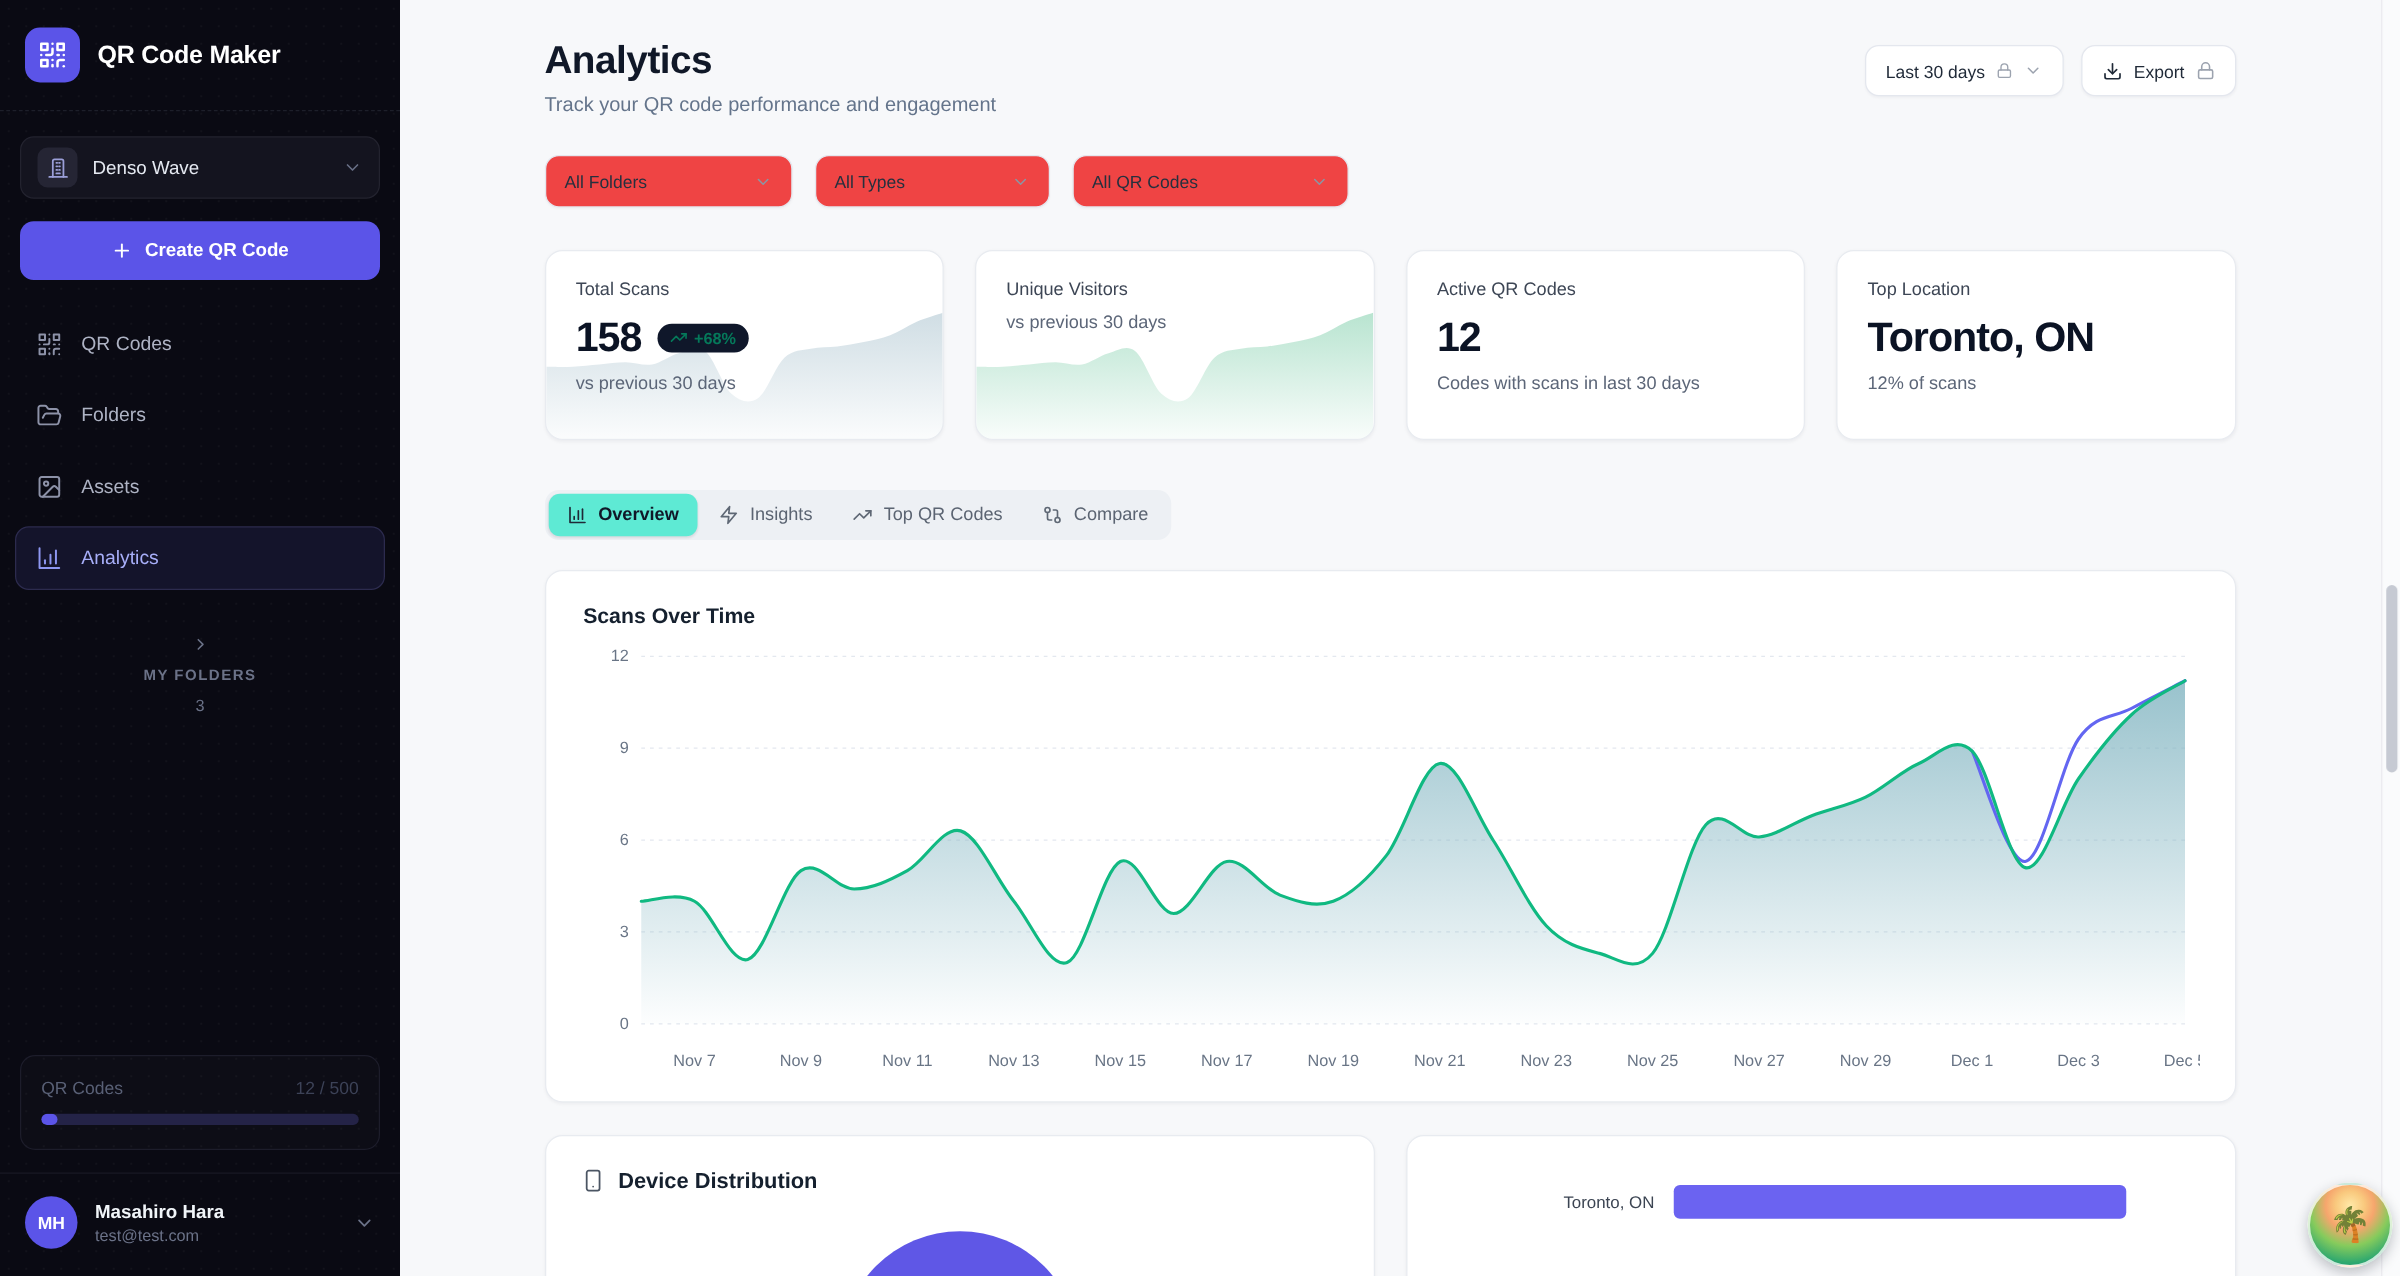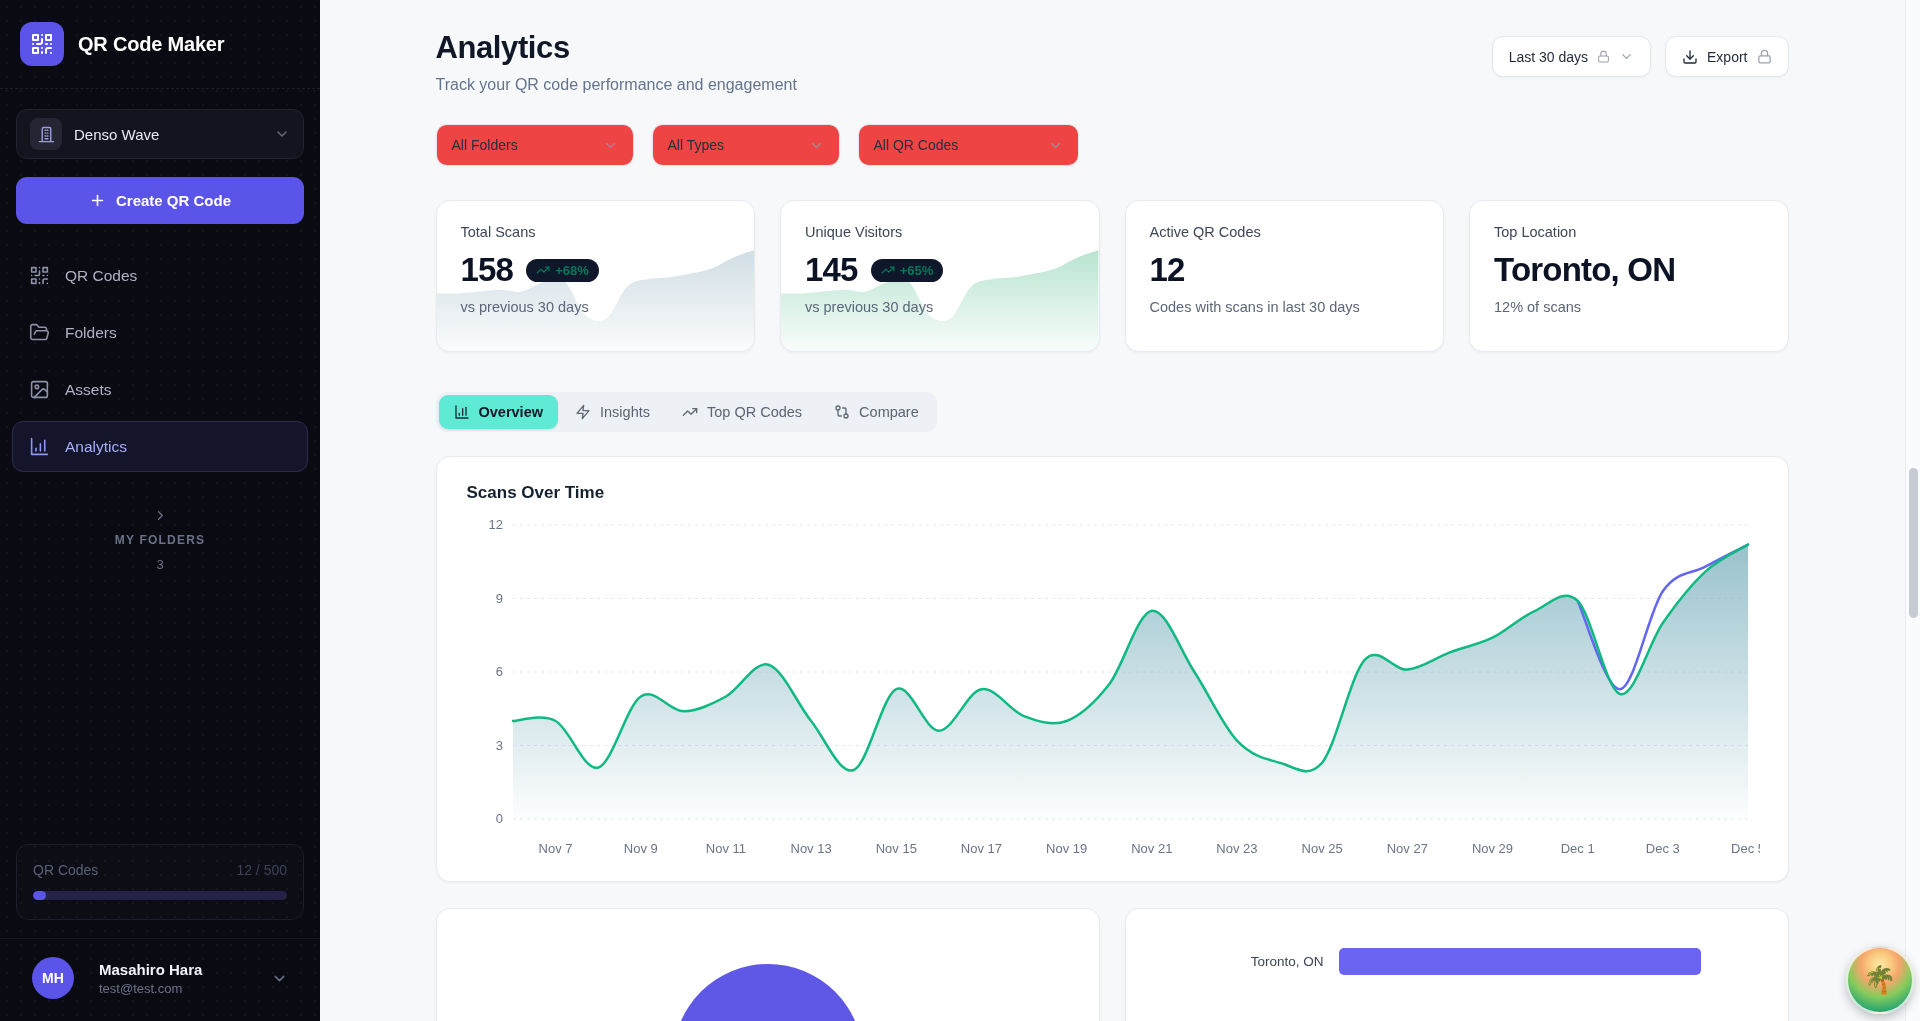--- a/index.html
+++ b/index.html
@@ -28,21 +28,21 @@
   .folders-head { margin:28px 12px 0; display:flex; align-items:center; gap:10px; padding:8px 12px; color:#6b7288; cursor:pointer;flex-direction:column; }
   .folders-label { font-size:12px; font-weight:bold; letter-spacing:1.2px; flex:1; }
   .folders-count { font-size:13px; }
   .sidebar-spacer { flex:1; }
   .usage-card { margin:0 16px 18px; border:1px solid #1d1d2b; background:rgba(255,255,255,0.015); border-radius:12px; padding:17px 16px 19px; }
   .usage-top { display:flex; justify-content:space-between; margin-bottom:13px; }
   .usage-label { font-size:14px; color:#596076; }
   .usage-value { font-size:14px; color:#3c4257; }
   .usage-track { height:9px; border-radius:6px; background:#242347; position:relative; overflow:hidden; cursor:default; }
   .usage-fill { position:absolute; left:0; top:0; bottom:0; border-radius:6px; background:#5b54e8; }
-  .user-row { border-top:1px solid #191925; padding:18px 32px 22px; display:flex; align-items:center; gap:25px; cursor:pointer; }
+  .user-row { border-top:1px solid #191925; padding:18px 20px 22px; display:flex; align-items:center; gap:14px; cursor:pointer; }
   .avatar { width:42px; height:42px; border-radius:50%; background:#5b54e8; color:#fff; font-size:14px; font-weight:bold;
     display:flex; align-items:center; justify-content:center; flex:0 0 auto; }
   .user-meta { flex:1; }
   .user-name { font-size:15px; font-weight:bold; color:#f1f5f9; }
   .user-email { font-size:13px; color:#6b7288; margin-top:3px; }
   .user-row .chev { color:#6b7288; }
 
   
   .main { margin-left:320px; height:100%; padding:30px 16px 0 0; position:relative; }
   .content { width:1353px; margin:0 auto; }
@@ -347,32 +347,20 @@
         <svg class="spark-svg" viewBox="0 0 314 108" preserveAspectRatio="none">
             <defs>
               <linearGradient id="sg1" x1="0" y1="0" x2="0" y2="1">
                 <stop offset="0%" stop-color="#7fceaa" stop-opacity="0.55"></stop>
                 <stop offset="100%" stop-color="#7fceaa" stop-opacity="0.05"></stop>
               </linearGradient>
             </defs>
             <path d="M 0 50.4 C 3.5 50.4, 14.0 50.7, 20.9 50.4 C 27.9 50.1, 34.9 49.2, 41.9 48.6 C 48.8 48.0, 55.8 46.8, 62.8 46.8 C 69.8 46.8, 76.8 49.8, 83.7 48.6 C 90.7 47.4, 97.7 41.4, 104.7 39.6 C 111.6 37.8, 118.6 32.4, 125.6 37.8 C 132.6 43.2, 139.6 65.7, 146.5 72.0 C 153.5 78.3, 160.5 80.4, 167.5 75.6 C 174.4 70.8, 181.4 49.8, 188.4 43.2 C 195.4 36.6, 202.4 37.5, 209.3 36.0 C 216.3 34.5, 223.3 35.1, 230.3 34.2 C 237.2 33.3, 244.2 32.1, 251.2 30.6 C 258.2 29.1, 265.2 27.9, 272.1 25.2 C 279.1 22.5, 286.1 17.4, 293.1 14.4 C 300.0 11.4, 310.5 8.4, 314.0 7.2 L 314 108 L 0 108 Z" fill="url(#sg1)" stroke="none"></path>
           </svg>
         <div class="stat-label">Unique Visitors</div>
-        <div class="stat-value-row">
-          <span class="stat-value">145</span>
-          <span class="stat-badge">
-            <span style="display:flex;">
-              <svg class="ic" width="14" height="14" viewBox="0 0 24 24" fill="none" stroke="currentColor" stroke-width="2.2" stroke-linecap="round" stroke-linejoin="round">
-                  <polyline points="22 7 13.5 15.5 8.5 10.5 2 17"></polyline>
-                  <polyline points="16 7 22 7 22 13"></polyline>
-                </svg>
-            </span>
-            <span>+65%</span>
-          </span>
-        </div>
         <div class="stat-caption">vs previous 30 days</div>
       </div>
 
       <div class="stat-card">
         <div class="stat-label">Active QR Codes</div>
         <div class="stat-value-row">
           <span class="stat-value">12</span>
         </div>
         <div class="stat-caption">Codes with scans in last 30 days</div>
       </div>
@@ -465,20 +453,29 @@
           <text x="1195.8275862068965" y="342" text-anchor="middle" font-size="13" fill="#697586" font-family="Liberation Sans, sans-serif">Dec 3</text>
           <text x="1281" y="342" text-anchor="middle" font-size="13" fill="#697586" font-family="Liberation Sans, sans-serif">Dec 5</text>
           <path d="M 46 210 C 53.1 210.0, 74.4 202.2, 88.6 210.0 C 102.8 217.8, 117.0 260.6, 131.2 256.6 C 145.4 252.5, 159.6 194.9, 173.8 185.5 C 188.0 176.1, 202.1 200.2, 216.3 200.2 C 230.5 200.2, 244.7 193.3, 258.9 185.5 C 273.1 177.7, 287.3 149.6, 301.5 153.7 C 315.7 157.7, 329.9 192.4, 344.1 210.0 C 358.3 227.6, 372.5 264.3, 386.7 259.0 C 400.9 253.7, 415.1 184.7, 429.3 178.2 C 443.5 171.6, 457.7 219.8, 471.9 219.8 C 486.1 219.8, 500.3 180.6, 514.4 178.2 C 528.6 175.7, 542.8 199.8, 557.0 205.1 C 571.2 210.4, 585.4 215.3, 599.6 210.0 C 613.8 204.7, 628.0 191.6, 642.2 173.3 C 656.4 154.9, 670.6 101.8, 684.8 99.8 C 699.0 97.7, 713.2 139.4, 727.4 161.0 C 741.6 182.6, 755.8 214.5, 770.0 229.6 C 784.2 244.7, 798.4 248.0, 812.6 251.7 C 826.7 255.3, 840.9 268.8, 855.1 251.7 C 869.3 234.5, 883.5 164.3, 897.7 148.8 C 911.9 133.2, 926.1 159.8, 940.3 158.6 C 954.5 157.3, 968.7 146.7, 982.9 141.4 C 997.1 136.1, 1011.3 133.6, 1025.5 126.7 C 1039.7 119.8, 1053.9 105.9, 1068.1 99.8 C 1082.3 93.6, 1096.5 76.1, 1110.7 89.9 C 1124.9 103.8, 1139.0 179.4, 1153.2 183.1 C 1167.4 186.7, 1181.6 132.4, 1195.8 112.0 C 1210.0 91.6, 1224.2 73.6, 1238.4 60.6 C 1252.6 47.5, 1273.9 38.1, 1281.0 33.6 L 1281 308 L 46 308 Z" fill="url(#areaGrad)" stroke="none"></path>
           <path d="M 1110.655172413793 89.94999999999999 C 1117.8 104.6, 1139.0 179.8, 1153.2 178.2 C 1167.4 176.5, 1181.6 100.6, 1195.8 80.2 C 1210.0 59.7, 1224.2 63.4, 1238.4 55.6 C 1252.6 47.9, 1273.9 37.3, 1281.0 33.6" fill="none" stroke="#6366f1" stroke-width="2.5" stroke-linecap="round"></path>
           <path d="M 46 210 C 53.1 210.0, 74.4 202.2, 88.6 210.0 C 102.8 217.8, 117.0 260.6, 131.2 256.6 C 145.4 252.5, 159.6 194.9, 173.8 185.5 C 188.0 176.1, 202.1 200.2, 216.3 200.2 C 230.5 200.2, 244.7 193.3, 258.9 185.5 C 273.1 177.7, 287.3 149.6, 301.5 153.7 C 315.7 157.7, 329.9 192.4, 344.1 210.0 C 358.3 227.6, 372.5 264.3, 386.7 259.0 C 400.9 253.7, 415.1 184.7, 429.3 178.2 C 443.5 171.6, 457.7 219.8, 471.9 219.8 C 486.1 219.8, 500.3 180.6, 514.4 178.2 C 528.6 175.7, 542.8 199.8, 557.0 205.1 C 571.2 210.4, 585.4 215.3, 599.6 210.0 C 613.8 204.7, 628.0 191.6, 642.2 173.3 C 656.4 154.9, 670.6 101.8, 684.8 99.8 C 699.0 97.7, 713.2 139.4, 727.4 161.0 C 741.6 182.6, 755.8 214.5, 770.0 229.6 C 784.2 244.7, 798.4 248.0, 812.6 251.7 C 826.7 255.3, 840.9 268.8, 855.1 251.7 C 869.3 234.5, 883.5 164.3, 897.7 148.8 C 911.9 133.2, 926.1 159.8, 940.3 158.6 C 954.5 157.3, 968.7 146.7, 982.9 141.4 C 997.1 136.1, 1011.3 133.6, 1025.5 126.7 C 1039.7 119.8, 1053.9 105.9, 1068.1 99.8 C 1082.3 93.6, 1096.5 76.1, 1110.7 89.9 C 1124.9 103.8, 1139.0 179.4, 1153.2 183.1 C 1167.4 186.7, 1181.6 132.4, 1195.8 112.0 C 1210.0 91.6, 1224.2 73.6, 1238.4 60.6 C 1252.6 47.5, 1273.9 38.1, 1281.0 33.6" fill="none" stroke="#10b981" stroke-width="2.5" stroke-linecap="round"></path>
         </svg>
     </div>
 
     <div class="bottom-grid">
       <div class="panel">
+        <div class="panel-head">
+          <span class="picon">
+            <svg class="ic" width="19" height="19" viewBox="0 0 24 24" fill="none" stroke="currentColor" stroke-width="1.8" stroke-linecap="round" stroke-linejoin="round">
+                <rect width="13" height="20" x="5.5" y="2" rx="2"></rect>
+                <path d="M12 18h.01"></path>
+              </svg>
+          </span>
+          <span class="panel-title">Device Distribution</span>
+        </div>
         <div class="pie-wrap">
           <div class="pie"></div>
         </div>
       </div>
 
       <div class="panel">
         <div class="loc-rows">
           <div class="loc-row">
             <span class="loc-label">Toronto, ON</span>
             <span class="loc-bar-zone">

